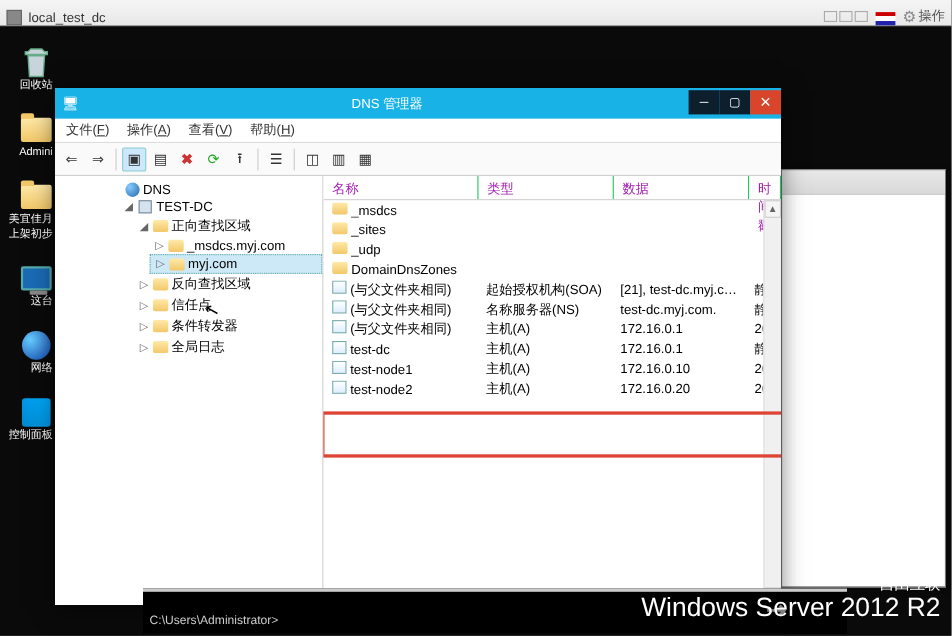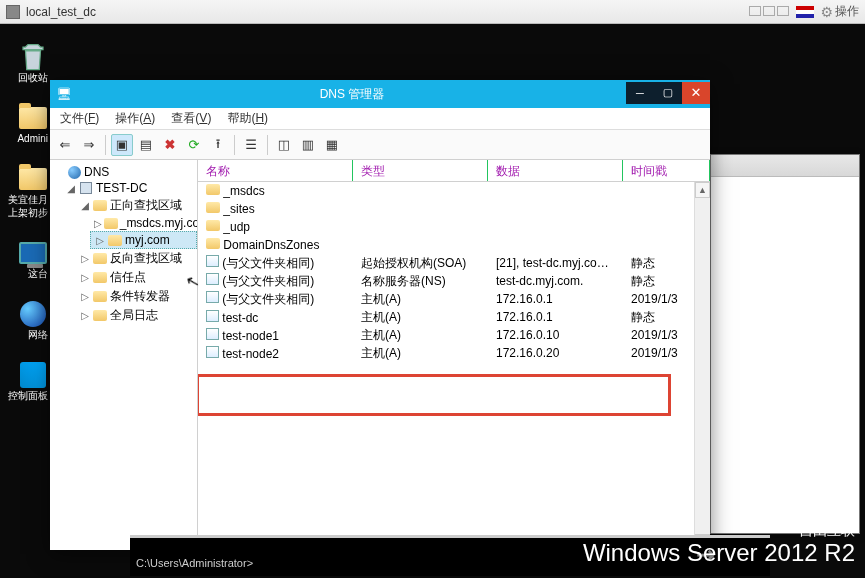--- a/index.html
+++ b/index.html
@@ -1,19 +1,19 @@
 <!DOCTYPE html>
 <html><head>
 <meta charset="utf-8">
 <style>
 * { box-sizing: border-box; margin: 0; padding: 0; font-family: "Microsoft YaHei", "SimSun", Arial, sans-serif; }
 body { width: 865px; height: 578px; background: #1a1a1a; overflow: hidden; position: relative; }
 
 
-.vm-titlebar { background: linear-gradient(#f5f5f5,#e8e8e8); height: 24px; border-bottom: 1px solid #bbb; display: flex; align-items: center; padding: 0 6px; font-size: 12px; color: #333; }
+.vm-titlebar { background: linear-gradient(#f5f5f5,#e8e8e8); height: 24px; border-bottom: 1px solid #bbb; display: flex; align-items: flex-end; padding: 0 6px; font-size: 12px; color: #333; }
 .vm-titlebar .app-icon { width: 14px; height: 14px; background: #888; margin-right: 6px; border: 1px solid #666; }
 .vm-titlebar .spacer { flex: 1; }
 .vm-titlebar .win-icons span { display: inline-block; width: 12px; height: 10px; border: 1px solid #aaa; margin: 0 1px; }
 .vm-titlebar .flag-icon { width: 18px; height: 12px; background: linear-gradient(#c00 33%, #fff 33%, #fff 66%, #22a 66%); margin: 0 6px; }
 .vm-titlebar .gear-icon { font-size: 14px; color: #888; margin-right: 2px; }
 .vm-titlebar .gear-label { font-size: 12px; color: #555; }
 
 
 .desktop { position: absolute; top: 24px; left: 0; right: 0; bottom: 0; background: #0a0a0a; }
 .desktop-icons { position: absolute; left: 6px; top: 20px; display: flex; flex-direction: column; gap: 22px; width: 42px; }
@@ -42,21 +42,21 @@
 .menubar .menu-item { font-size: 12px; color: #333; padding: 18px 6px; }
 .menubar .menu-item .ul { text-decoration: underline; }
 
 .toolbar { background: #fafafa; height: 30px; display: flex; align-items: center; padding: 0 4px; border-bottom: 1px solid #d0d0d0; gap: 2px; }
 .toolbar .tbtn { width: 22px; height: 22px; display: flex; align-items: center; justify-content: center; font-size: 13px; color: #333; border: 1px solid transparent; border-radius: 2px; }
 .toolbar .tbtn.blue { background: #cde8fb; border-color: #8cc; }
 .toolbar .sep { width: 1px; height: 20px; background: #ccc; margin: 0 3px; }
 
 
 .main { flex: 1; display: flex; min-height: 0; }
-.tree-pane { width: 148px; border-right: 1px solid #d0d0d0; overflow: auto; padding: 4px 0; font-size: 12px; }
+.tree-pane { width: 198px; border-right: 1px solid #d0d0d0; overflow: auto; padding: 4px 0; font-size: 12px; margin-left: 46px; }
 .tree-pane ul { list-style: none; }
 .tree-pane li { white-space: nowrap; }
 .tree-row { display: flex; align-items: center; gap: 2px; padding: 1px 0; padding-left: 4px; }
 .tree-row .exp { width: 10px; font-size: 10px; color: #666; display: inline-block; text-align: center; }
 .tree-row .icon { width: 16px; height: 14px; display: inline-flex; align-items:center; justify-content:center; }
 .tree-row .folder { background: linear-gradient(#ffe9a8,#f2c869); border-radius: 2px; width: 14px; height: 11px; }
 .tree-row .server { background: #d6e3ef; border: 1px solid #789; width: 12px; height: 12px; }
 .tree-row .globe { width: 13px; height: 13px; border-radius: 50%; background: radial-gradient(circle at 30% 30%, #8cf, #26a); }
 .tree-row.selected { background: #cde8f6; border: 1px dotted #5aa; }
 .indent-1 { margin-left: 12px; }

